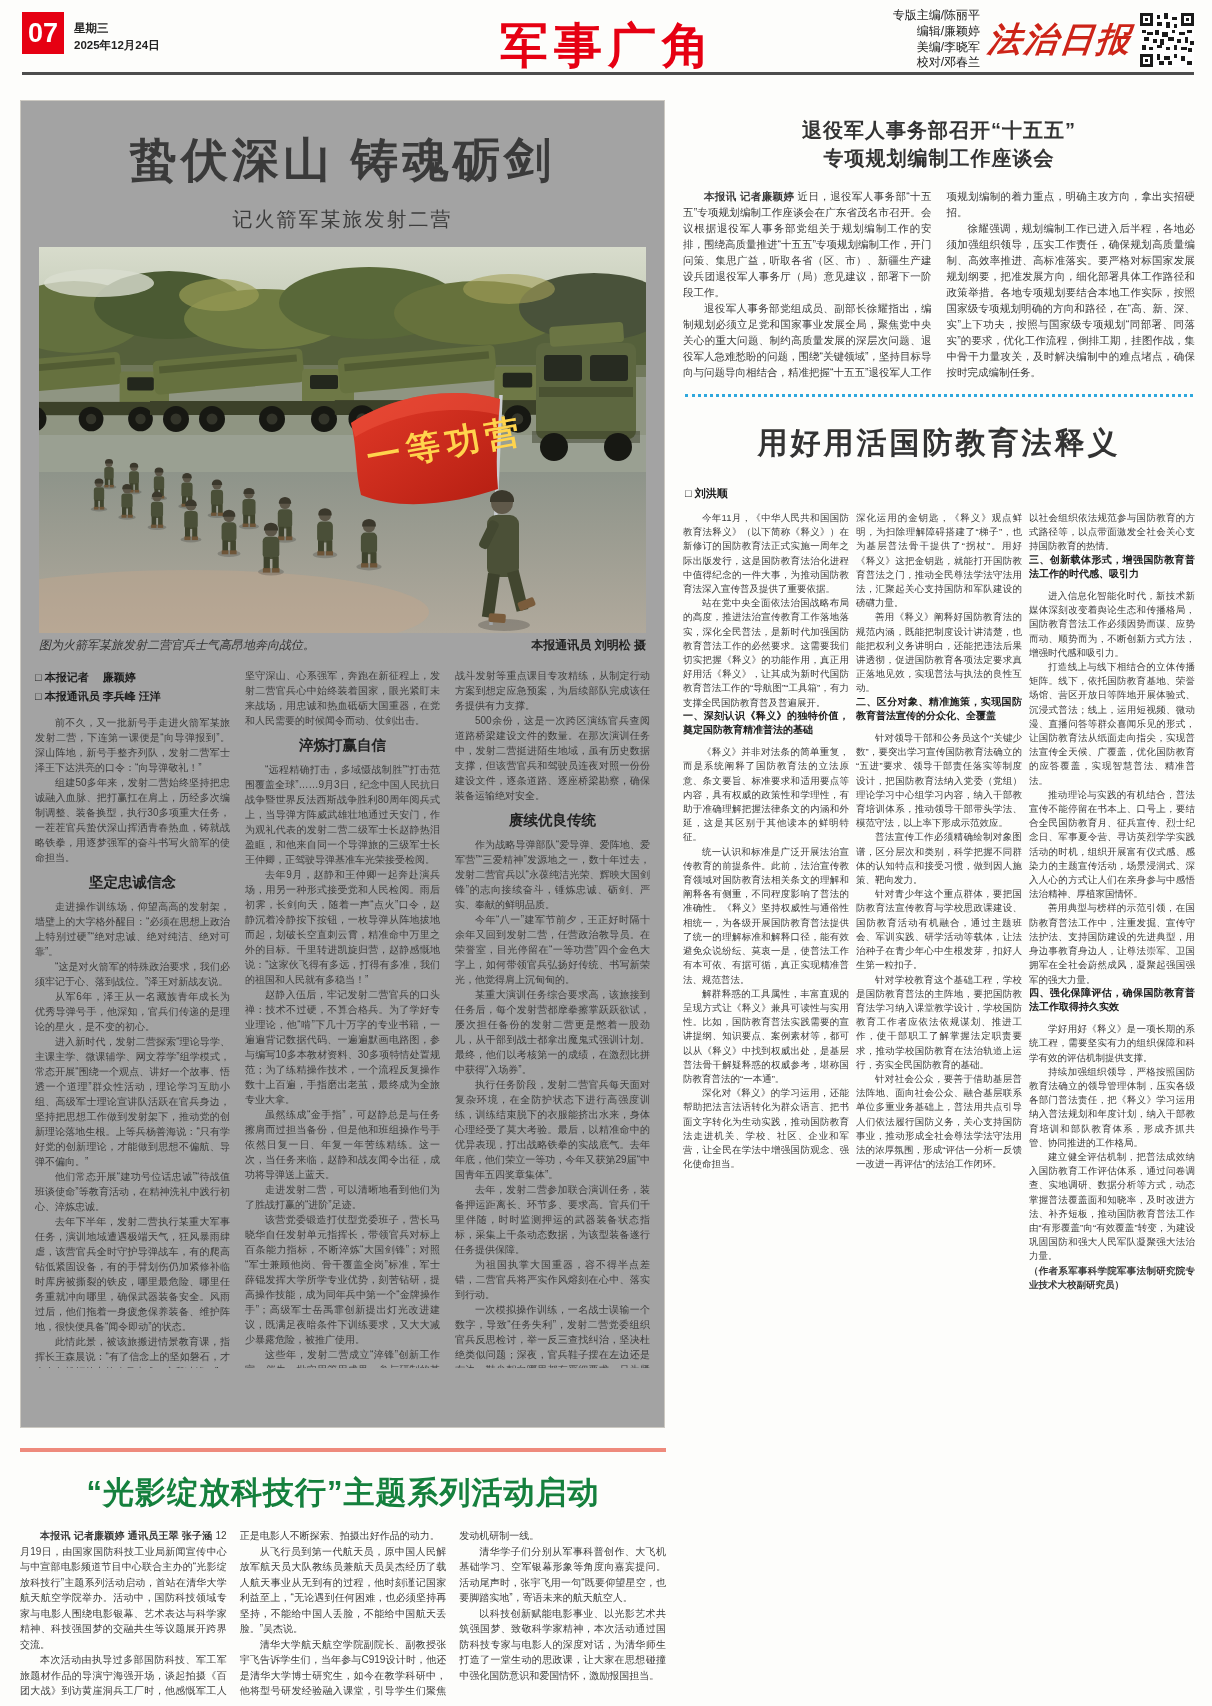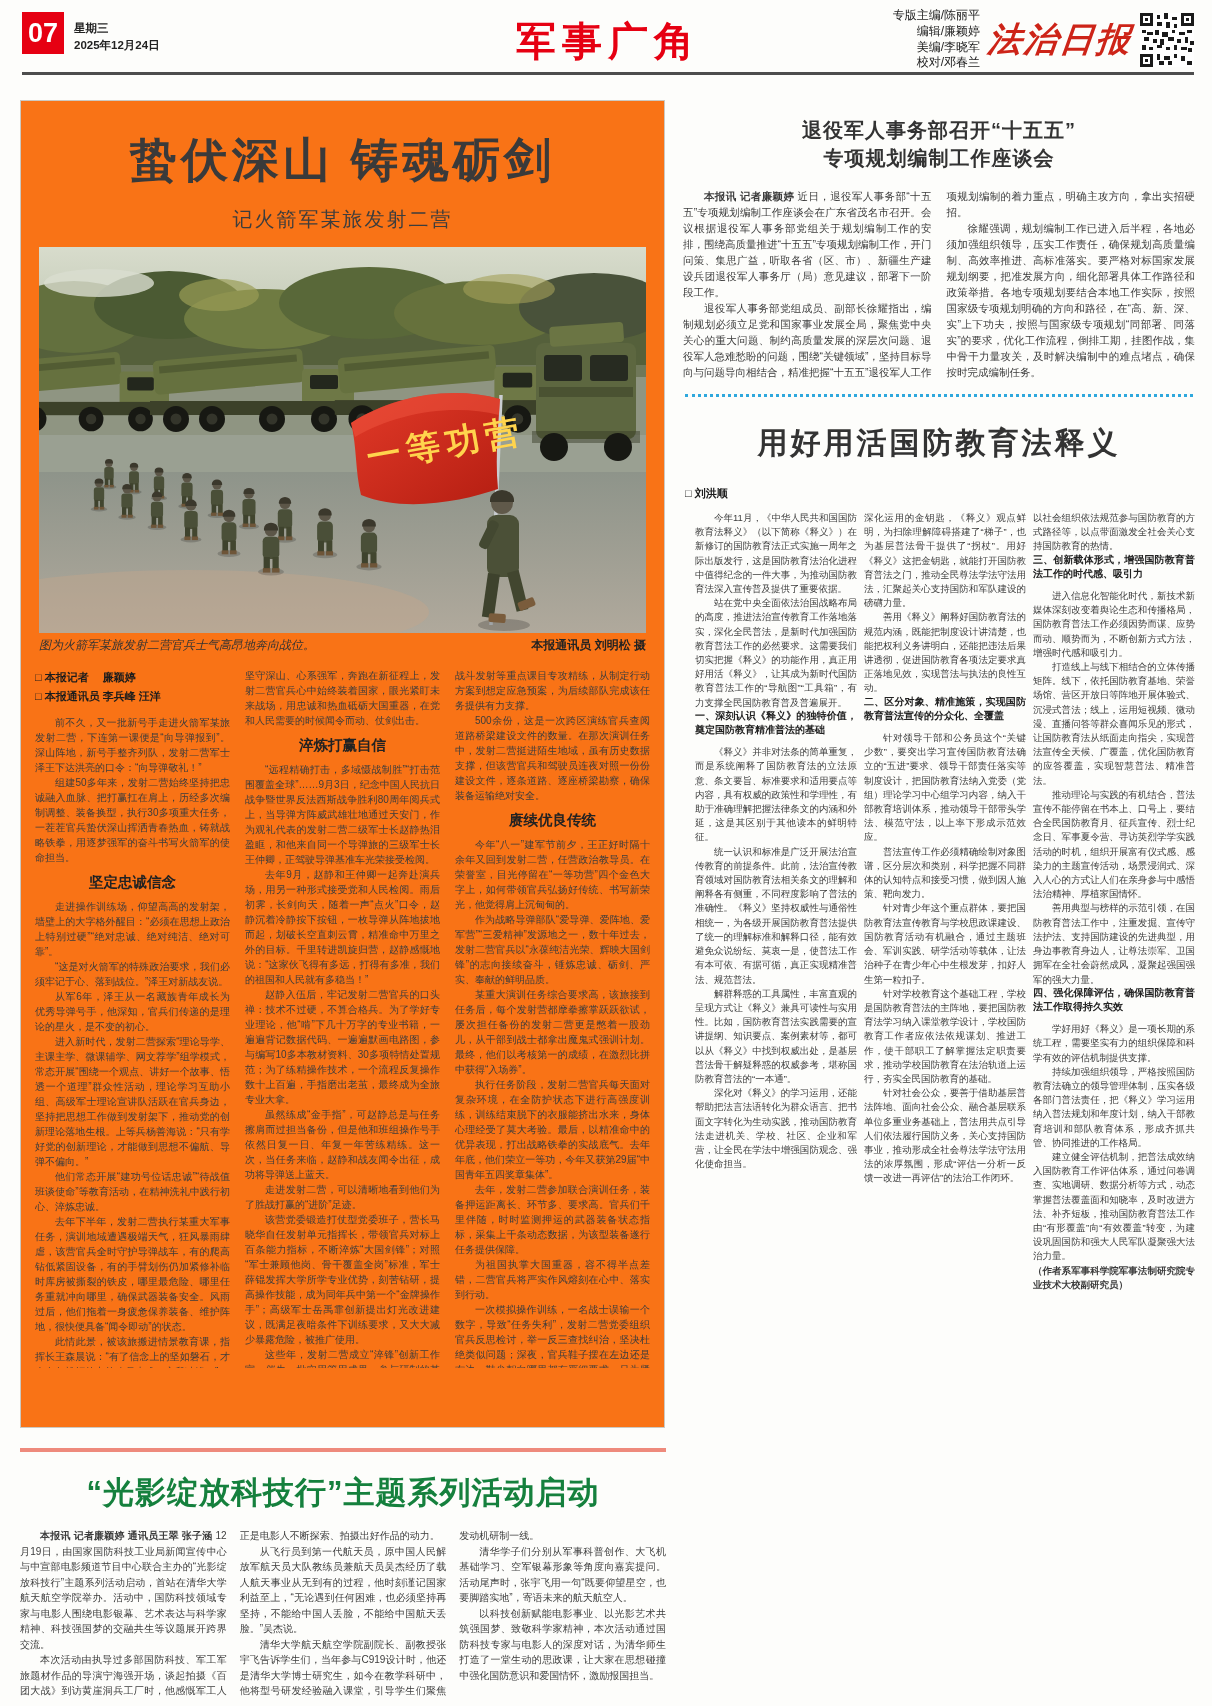--- a/index.html
+++ b/index.html
@@ -5,36 +5,36 @@
   * { margin:0; padding:0; box-sizing:border-box; }
   html,body { background:#e8e8e8; }
   body { font-family:"Liberation Sans","DejaVu Sans",sans-serif; }
   .page { position:relative; width:1212px; height:1706px; margin:0 auto; background:#fdfdfb; overflow:hidden; color:#333; }
 
   
   .hdr { position:absolute; left:22px; top:8px; right:18px; height:62px; }
   .hdr-rule { position:absolute; left:22px; right:18px; top:72px; height:3px; background:#4d4d4d; }
   .pageno { position:absolute; left:0; top:4px; width:42px; height:42px; background:#e60012; color:#fff; font-weight:bold; font-size:27px; display:flex; align-items:center; justify-content:center; }
   .datebox { position:absolute; left:52px; top:12px; font-size:11.5px; line-height:1.45; color:#222; font-weight:bold; }
-  .section-title { position:absolute; left:50%; top:6px; transform:translateX(-50%); color:#e60012; font-size:40px; font-weight:bold; letter-spacing:6px; white-space:nowrap; }
+  .section-title { position:absolute; left:50%; top:6px; transform:translateX(-50%); color:#e60012; font-size:48px; font-weight:bold; letter-spacing:6px; white-space:nowrap; }
   .hdr-right { position:absolute; right:0; top:0; display:flex; align-items:center; gap:8px; }
   .staff { text-align:right; font-size:12px; line-height:1.32; color:#222; }
   .masthead { color:#cd2418; font-size:34px; font-weight:bold; font-style:italic; font-family:"Liberation Serif","DejaVu Serif",serif; letter-spacing:2px; white-space:nowrap; transform:skewX(-6deg); }
   .qr { width:54px; height:54px; }
 
   
   .para { text-indent:2em; text-align:justify; }
   .para.cont { text-indent:0; }
   .para b { font-weight:bold; }
   .sec-head { text-align:center; font-weight:bold; color:#222; }
   .num-head { font-weight:bold; color:#222; text-align:justify; }
   .attribution { font-weight:bold; text-indent:0; text-align:justify; }
 
   
-  .main-box { position:absolute; left:20px; top:100px; width:645px; height:1328px; border:1px solid #ccc9c2; background:#f97316; padding:14px 14px 0 14px; overflow:hidden; }
+  .main-box { position:absolute; left:20px; top:100px; width:645px; height:1328px; border:1px solid #ccc9c2; background:#a3a3a3; padding:14px 14px 0 14px; overflow:hidden; }
   .main-hl { text-align:center; font-size:47px; font-weight:bold; color:#3a3a3a; letter-spacing:4px; margin-top:14px; }
   .main-sub { text-align:center; font-size:20px; color:#3d3d3d; margin-top:14px; letter-spacing:2px; }
   .photo-wrap { margin:14px auto 0; width:607px; height:386px; overflow:hidden; background:#9aa092; }
   .cap-row { display:flex; justify-content:space-between; margin:4px 4px 0; font-size:12px; }
   .cap { font-family:"Liberation Serif","DejaVu Serif",serif; font-style:italic; color:#333; }
   .credit { font-weight:bold; color:#222; }
   .main-cols { display:flex; gap:15px; margin-top:14px; height:700px; overflow:hidden; }
   .main-cols .col { flex:1; font-size:10px; line-height:15px; color:#3c3c3c; }
   .main-cols .para { margin:0; }
   .main-cols .sec-head { font-size:14.5px; margin:10px 0 9px; }
@@ -49,21 +49,21 @@
 
   
   .right-rail { position:absolute; left:683px; top:100px; width:512px; height:1606px; overflow:hidden; }
   .vet-hl { font-size:20px; font-weight:bold; color:#333; line-height:1.4; text-align:justify; letter-spacing:1px; margin-top:16px; }
   .vet-hl .l { display:block; text-align:center; }
   .vet-cols { display:flex; gap:15px; margin-top:16px; height:192px; overflow:hidden; }
   .vet-cols .col { flex:1; font-size:10.5px; line-height:16px; color:#3c3c3c; }
   .dot-rule { border:none; border-top:3px dotted #2fa8dd; margin:14px 2px 0; }
   .ndef-hl { text-align:center; font-size:30px; font-weight:bold; color:#333; letter-spacing:3px; margin-top:26px; }
   .ndef-byline { font-weight:bold; font-size:11px; color:#1c1c1c; margin:22px 0 10px 2px; }
-  .ndef-cols { display:flex; gap:7px; height:1168px; overflow:hidden;margin-left:12px; }
+  .ndef-cols { display:flex; gap:7px; height:1168px; overflow:hidden; }
   .ndef-cols .col { flex:1; font-size:9.5px; line-height:14.2px; color:#3c3c3c; }
   .ndef-cols .num-head { margin:7px 0; font-size:10px;font-family:Liberation Mono, monospace; }
   .para + .para, .para + .num-head, .num-head + .para { margin-top:0; }
 </style>
 </head>
 <body>
 
 <div class="page">
 
   <div class="hdr">
@@ -284,22 +284,22 @@
             <div class="para">走进发射二营，可以清晰地看到他们为了胜战打赢的“进阶”足迹。</div>
             <div class="para">该营党委锻造打仗型党委班子，营长马晓华自任发射单元指挥长，带领官兵对标上百条能力指标，不断淬炼“大国剑锋”；对照“军士兼顾他岗、骨干覆盖全岗”标准，军士薛锟发挥大学所学专业优势，刻苦钻研，提高操作技能，成为同年兵中第一个“金牌操作手”；高级军士岳禹霏创新提出灯光改进建议，既满足夜暗条件下训练要求，又大大减少暴露危险，被推广使用。</div>
             <div class="para">这些年，发射二营成立“淬锋”创新工作室，催生一批实用管用成果，参与研制的某辅助系统获得军队科技进步奖三等奖。</div>
           </div>
         </div>
       <div class="col">
           <div>
             <div class="para cont">战斗发射等重点课目专攻精练，从制定行动方案到想定应急预案，为后续部队完成该任务提供有力支撑。</div>
             <div class="para">500余份，这是一次跨区演练官兵查阅道路桥梁建设文件的数量。在那次演训任务中，发射二营挺进陌生地域，虽有历史数据支撑，但该营官兵和驾驶员连夜对照一份份建设文件，逐条道路、逐座桥梁勘察，确保装备运输绝对安全。</div>
             <div class="sec-head">赓续优良传统</div>
+            <div class="para">作为战略导弹部队“爱导弹、爱阵地、爱军营”“三爱精神”发源地之一，数十年过去，发射二营官兵以“永葆纯洁光荣、辉映大国剑锋”的志向接续奋斗，锤炼忠诚、砺剑、严实、奉献的鲜明品质。</div>
             <div class="para">今年“八一”建军节前夕，王正好时隔十余年又回到发射二营，任营政治教导员。在荣誉室，目光停留在“一等功营”四个金色大字上，如何带领官兵弘扬好传统、书写新荣光，他觉得肩上沉甸甸的。</div>
-            <div class="para">作为战略导弹部队“爱导弹、爱阵地、爱军营”“三爱精神”发源地之一，数十年过去，发射二营官兵以“永葆纯洁光荣、辉映大国剑锋”的志向接续奋斗，锤炼忠诚、砺剑、严实、奉献的鲜明品质。</div>
             <div class="para">某重大演训任务综合要求高，该旅接到任务后，每个发射营都摩拳擦掌跃跃欲试，屡次担任备份的发射二营更是憋着一股劲儿，从干部到战士都拿出魔鬼式强训计划。最终，他们以考核第一的成绩，在激烈比拼中获得“入场券”。</div>
             <div class="para">执行任务阶段，发射二营官兵每天面对复杂环境，在全防护状态下进行高强度训练，训练结束脱下的衣服能挤出水来，身体心理经受了莫大考验。最后，以精准命中的优异表现，打出战略铁拳的实战底气。去年年底，他们荣立一等功，今年又获第29届“中国青年五四奖章集体”。</div>
             <div class="para">去年，发射二营参加联合演训任务，装备押运距离长、环节多、要求高。官兵们千里伴随，时时监测押运的武器装备状态指标，采集上千条动态数据，为该型装备遂行任务提供保障。</div>
             <div class="para">为祖国执掌大国重器，容不得半点差错，二营官兵将严实作风熔刻在心中、落实到行动。</div>
             <div class="para">一次模拟操作训练，一名战士误输一个数字，导致“任务失利”，发射二营党委组织官兵反思检讨，举一反三查找纠治，坚决杜绝类似问题；深夜，官兵鞋子摆在左边还是右边，鞋尖朝向哪里都有严细要求，只为紧急出动时能快上数秒。这些年他们细化100多条标准，跟进备战训练找问题定对策。</div>
           </div>
         </div>
     </div>
   </div>
 

